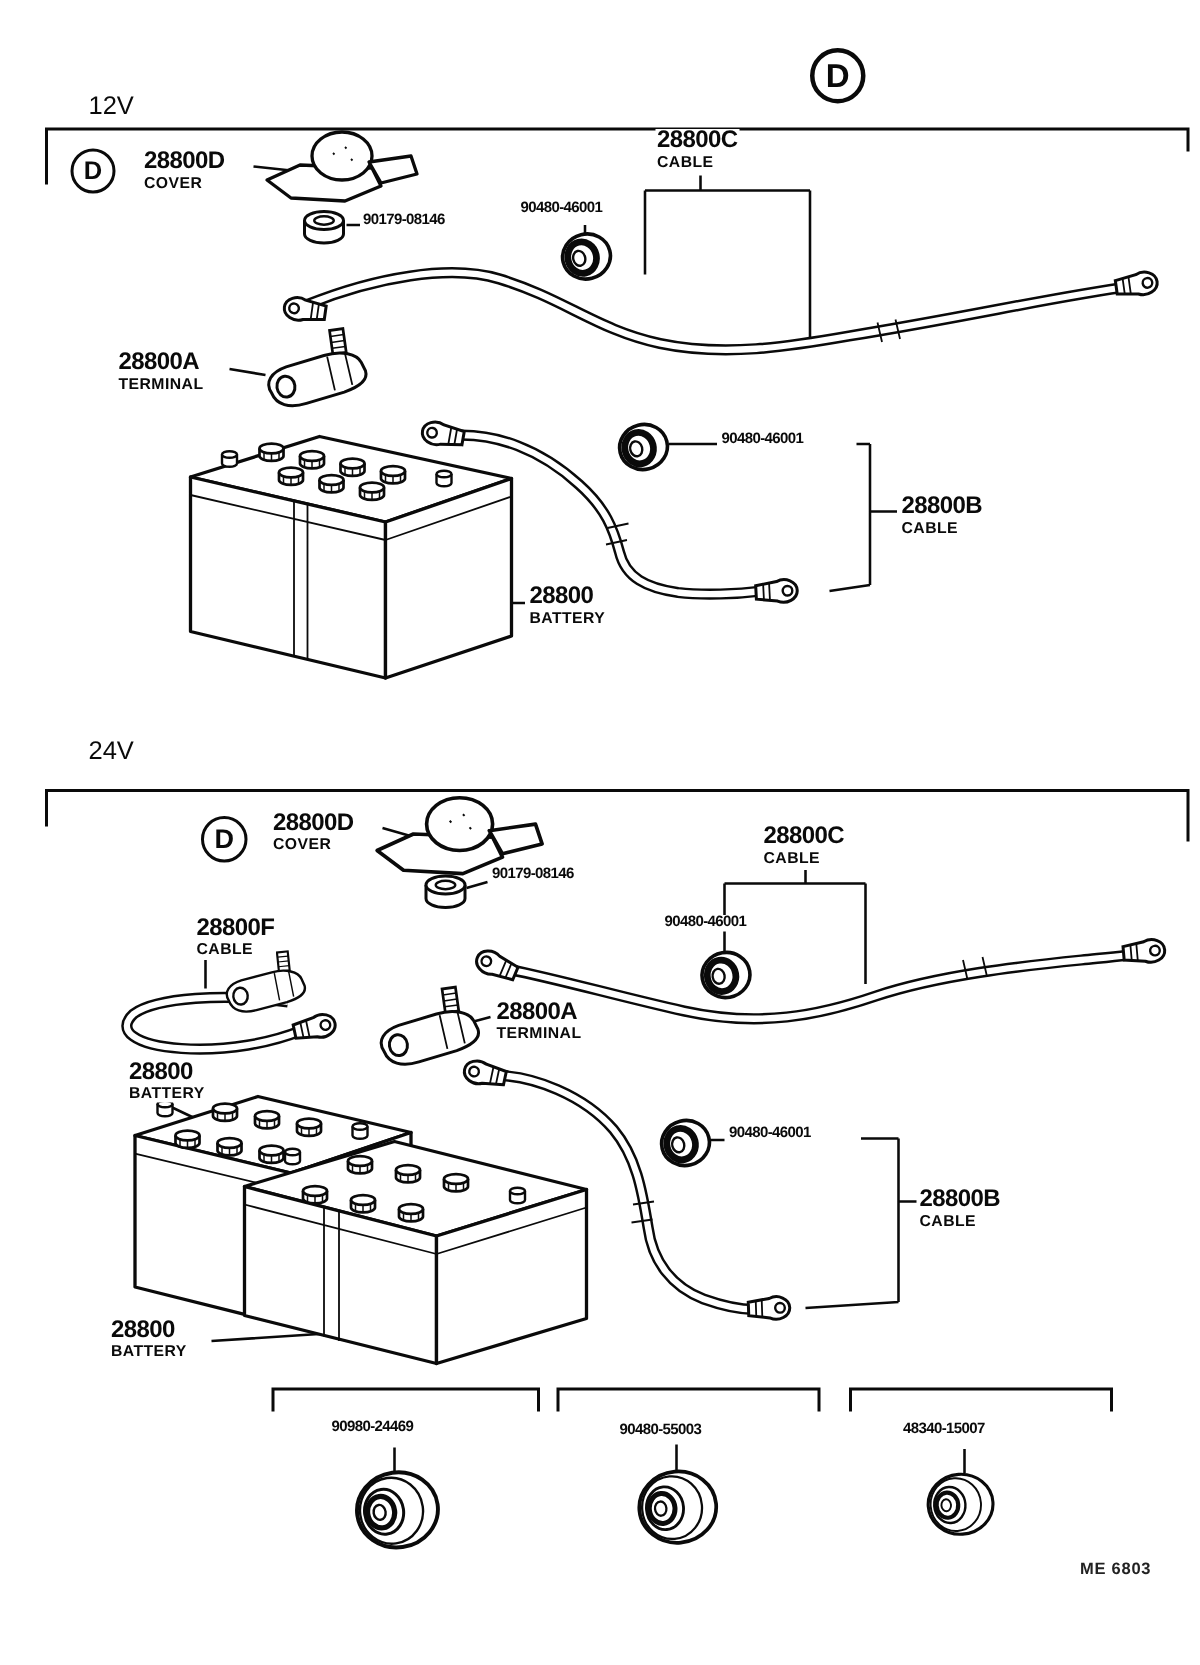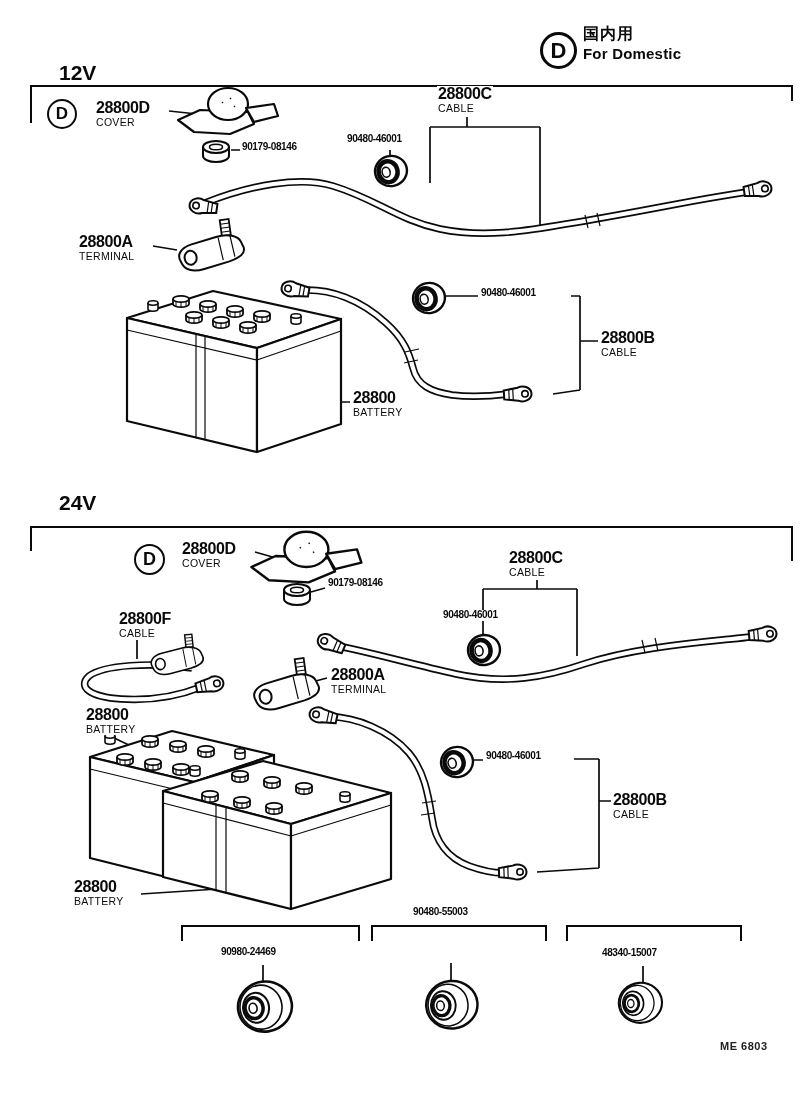--- a/index.html
+++ b/index.html
@@ -8,22 +8,22 @@
   .art{position:absolute;left:0;top:0;z-index:1;}
   .ln{stroke:#0a0a0a;stroke-width:1.7;fill:none;}
   .fr{stroke:#0a0a0a;stroke-width:2;fill:none;}
   .thin{stroke:#0a0a0a;stroke-width:1.2;fill:none;}
   .o{fill:#fff;stroke:#0a0a0a;stroke-width:2.2;stroke-linejoin:round;}
   .tube-o{fill:none;stroke:#0a0a0a;stroke-width:7.5;}
   .tube-i{fill:none;stroke:#fff;stroke-width:4.2;}
   .lbl{position:absolute;z-index:2;background:#fff;line-height:1.05;padding:0 1px;}
   .pn{font-weight:bold;font-size:10px;letter-spacing:-0.4px;white-space:nowrap;}
   .pn.lg{font-size:16px;}
-  .cap{font-weight:normal;font-size:10.5px;letter-spacing:0.3px;white-space:nowrap;}
-  .sect{position:absolute;z-index:2;font-weight:bold;font-size:21px;background:#fff;padding:0 2px;}
+  .cap{font-weight:bold;font-size:10.5px;letter-spacing:0.3px;white-space:nowrap;}
+  .sect{position:absolute;z-index:2;font-weight:normal;font-size:17px;background:#fff;padding:0 2px;}
   .dcircle{position:absolute;z-index:2;box-sizing:border-box;border:3px solid #0a0a0a;border-radius:50%;
            display:flex;align-items:center;justify-content:center;font-weight:bold;background:#fff;}
   .domestic{position:absolute;left:540px;top:24px;z-index:2;display:flex;align-items:flex-start;}
   .domestic .dc{position:static;width:37px;height:37px;margin-top:8px;font-size:22px;}
   .domestic .txt{margin-left:6px;font-weight:bold;}
   .domestic .jp{font-size:16px;letter-spacing:1px;}
   .domestic .en{font-size:15px;letter-spacing:0.2px;}
   .footer-code{position:absolute;z-index:2;font-weight:bold;font-size:11px;color:#222;letter-spacing:0.5px;padding-left:20px;}
 </style>
 </head>
@@ -203,24 +203,20 @@
     <path class="fr" d="M372,941 V926 H546 V941"></path>
     <path class="fr" d="M567,941 V926 H741 V941"></path>
     <path class="ln" d="M263,965 V983 M451,963 V980 M643,966 V982"></path>
     <use href="#grommet-big" transform="translate(262,1007) rotate(-8)"></use>
     <use href="#grommet-big" transform="translate(449,1005) rotate(-5) scale(0.95)"></use>
     <use href="#grommet-big" transform="translate(638,1003) rotate(-4) scale(0.8)"></use>
   </svg>
 
   <div class="domestic">
     <span class="dcircle dc">D</span>
-    <span class="txt">
-      <div class="jp">国内用</div>
-      <div class="en">For Domestic</div>
-    </span>
   </div>
 
   <div class="sect" style="left:57px;top:61px">12V</div>
   <span class="dcircle" style="left:47px;top:99px;width:30px;height:30px;font-size:17px;border-width:2.5px">D</span>
 
   <div class="lbl" style="left:95px;top:100px">
     <div class="pn lg">28800D</div>
     <div class="cap">COVER</div>
   </div>
   <div class="lbl" style="left:241px;top:142px">
@@ -259,21 +255,21 @@
   <div class="lbl" style="left:327px;top:578px">
     <div class="pn">90179-08146</div>
   </div>
   <div class="lbl" style="left:508px;top:550px">
     <div class="pn lg">28800C</div>
     <div class="cap">CABLE</div>
   </div>
   <div class="lbl" style="left:442px;top:610px">
     <div class="pn">90480-46001</div>
   </div>
-  <div class="lbl" style="left:118px;top:611px">
+  <div class="lbl" style="left:130px;top:611px">
     <div class="pn lg">28800F</div>
     <div class="cap">CABLE</div>
   </div>
   <div class="lbl" style="left:330px;top:667px">
     <div class="pn lg">28800A</div>
     <div class="cap">TERMINAL</div>
   </div>
   <div class="lbl" style="left:85px;top:707px">
     <div class="pn lg">28800</div>
     <div class="cap">BATTERY</div>
@@ -286,21 +282,21 @@
     <div class="cap">CABLE</div>
   </div>
   <div class="lbl" style="left:73px;top:879px">
     <div class="pn lg">28800</div>
     <div class="cap">BATTERY</div>
   </div>
 
   <div class="lbl" style="left:220px;top:947px">
     <div class="pn">90980-24469</div>
   </div>
-  <div class="lbl" style="left:412px;top:907px">
+  <div class="lbl" style="left:412px;top:949px">
     <div class="pn">90480-55003</div>
   </div>
   <div class="lbl" style="left:601px;top:948px">
     <div class="pn">48340-15007</div>
   </div>
 
   <div class="footer-code" style="left:700px;top:1040px">ME 6803</div>
 </div>
 
 </body></html>

